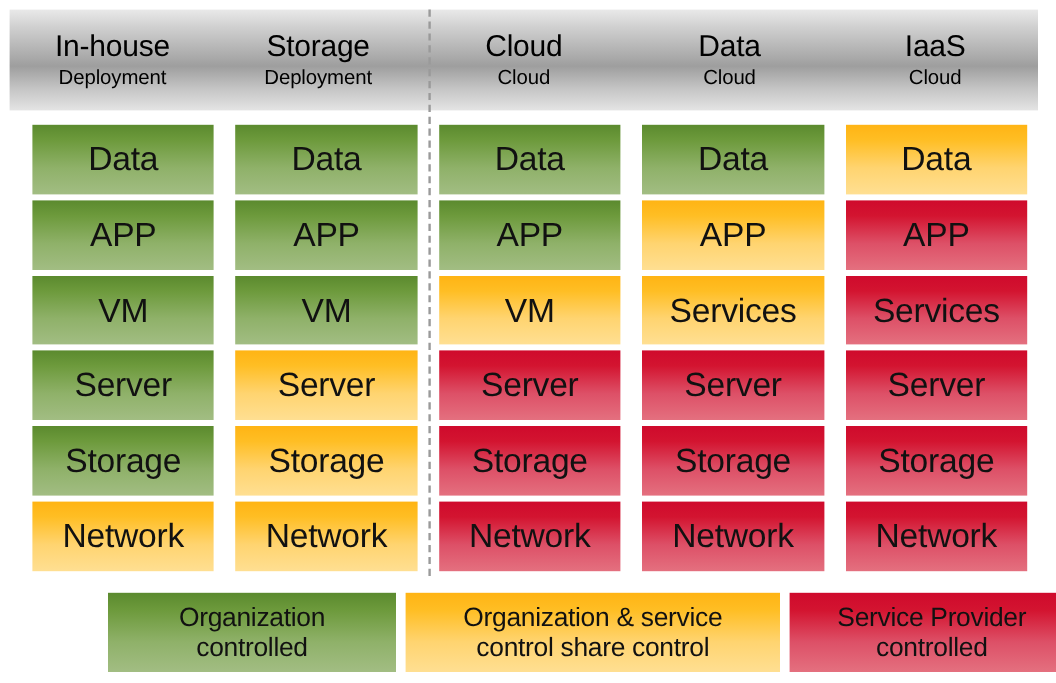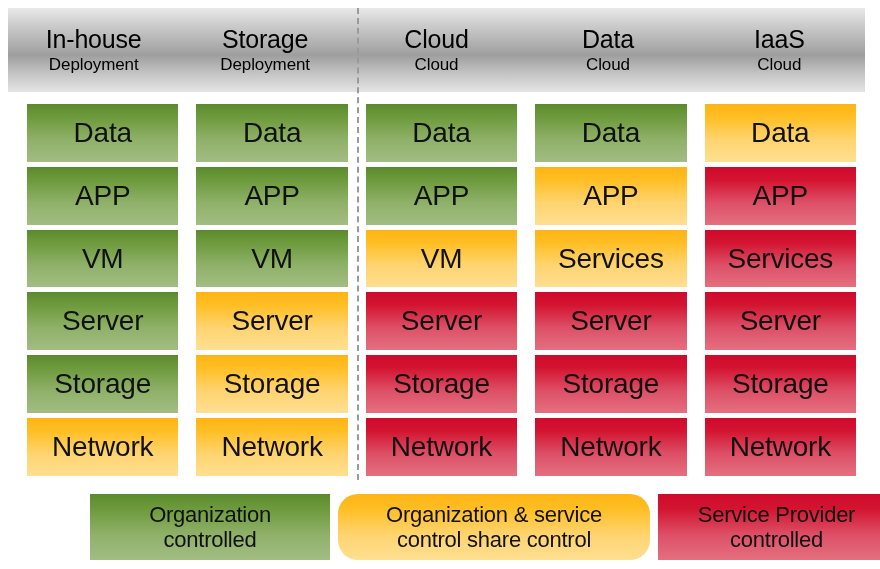--- a/index.html
+++ b/index.html
@@ -119,21 +119,21 @@
     justify-content: center;
     text-align: center;
     font-size: 22px;
     color: #111111;
     line-height: 1.14;
     letter-spacing: -0.25px;
     padding: 0 4px;
     box-sizing: border-box;
   }
   .legend-box.lg-org    { flex: 0 0 240px; }
-  .legend-box.lg-shared { flex: 0 0 312px; border-radius: 20px; }
+  .legend-box.lg-shared { flex: 0 0 312px; }
   .legend-box.lg-prov   { flex: 0 0 237px; }
 </style>
 </head>
 <body>
 
 <div id="stage">
 
   <div class="header-band" id="header-band">
       <div class="header-col">
         <div class="header-title">In-house</div>

